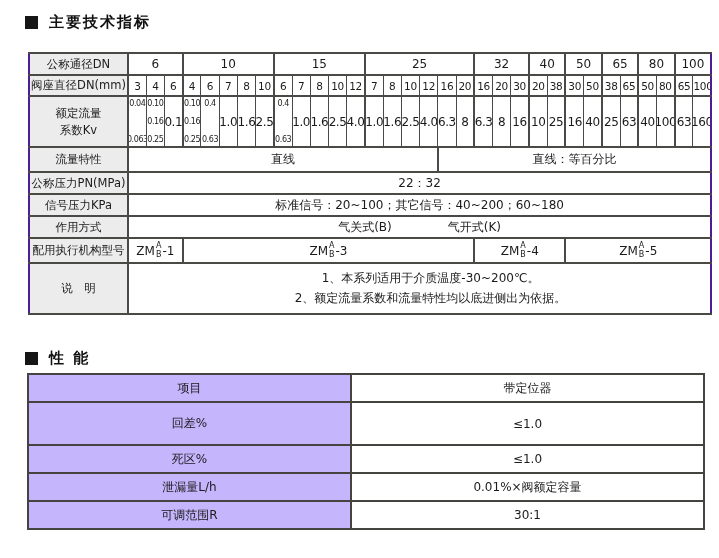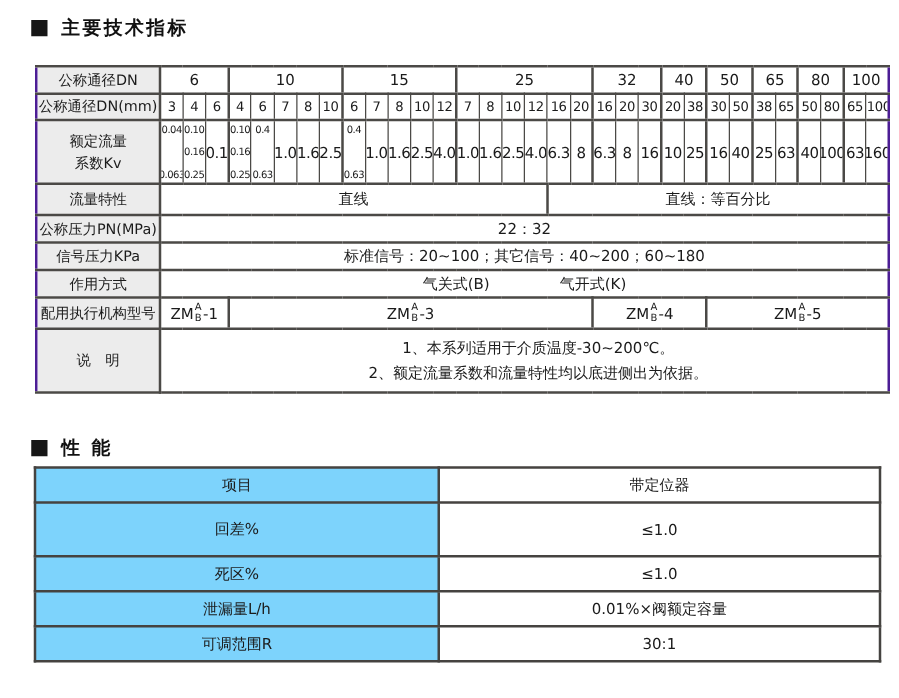--- a/index.html
+++ b/index.html
@@ -31,21 +31,21 @@
       margin:0 1px;font-weight:normal;}
   .note{text-align:right;padding:4px 0 4px 22px !important;
         font-size:12px;line-height:1.7;}
   .lbl2lines div{line-height:1.45;}
   .gap{display:inline-block;width:56px;}
   
   #t2{position:absolute;left:27px;top:373px;width:676px;border-collapse:collapse;
       table-layout:fixed;border:2px solid #2d2b29;}
   #t2 td{border:2px solid #454340;text-align:center;vertical-align:middle;
          font-size:12px;padding:0;}
-  #t2 td.lbl2{background:#7dd3fc;}
+  #t2 td.lbl2{background:#c4b5fd;}
   #t2 tr{height:28px;}
 </style>
 </head>
 <body>
 
 <div class="canvas">
 
   <div class="sec-title" id="st1">
     <span class="sq"></span>
     <span>主要技术指标</span>
@@ -95,21 +95,21 @@
           <td class="gb c12" colspan="5">15</td>
           <td class="gb c12" colspan="6">25</td>
           <td class="gb c12" colspan="3">32</td>
           <td class="gb c12" colspan="2">40</td>
           <td class="gb c12" colspan="2">50</td>
           <td class="gb c12" colspan="2">65</td>
           <td class="gb c12" colspan="2">80</td>
           <td class="gb c12" colspan="2">100</td>
         </tr>
         <tr style="height: 21px;">
-          <td class="lbl">公称通径DN(mm)</td>
+          <td class="lbl">阀座直径DN(mm)</td>
           <td class="seat gb">3</td>
           <td class="seat">4</td>
           <td class="seat">6</td>
           <td class="seat gb">4</td>
           <td class="seat">6</td>
           <td class="seat">7</td>
           <td class="seat">8</td>
           <td class="seat">10</td>
           <td class="seat gb">6</td>
           <td class="seat">7</td>

